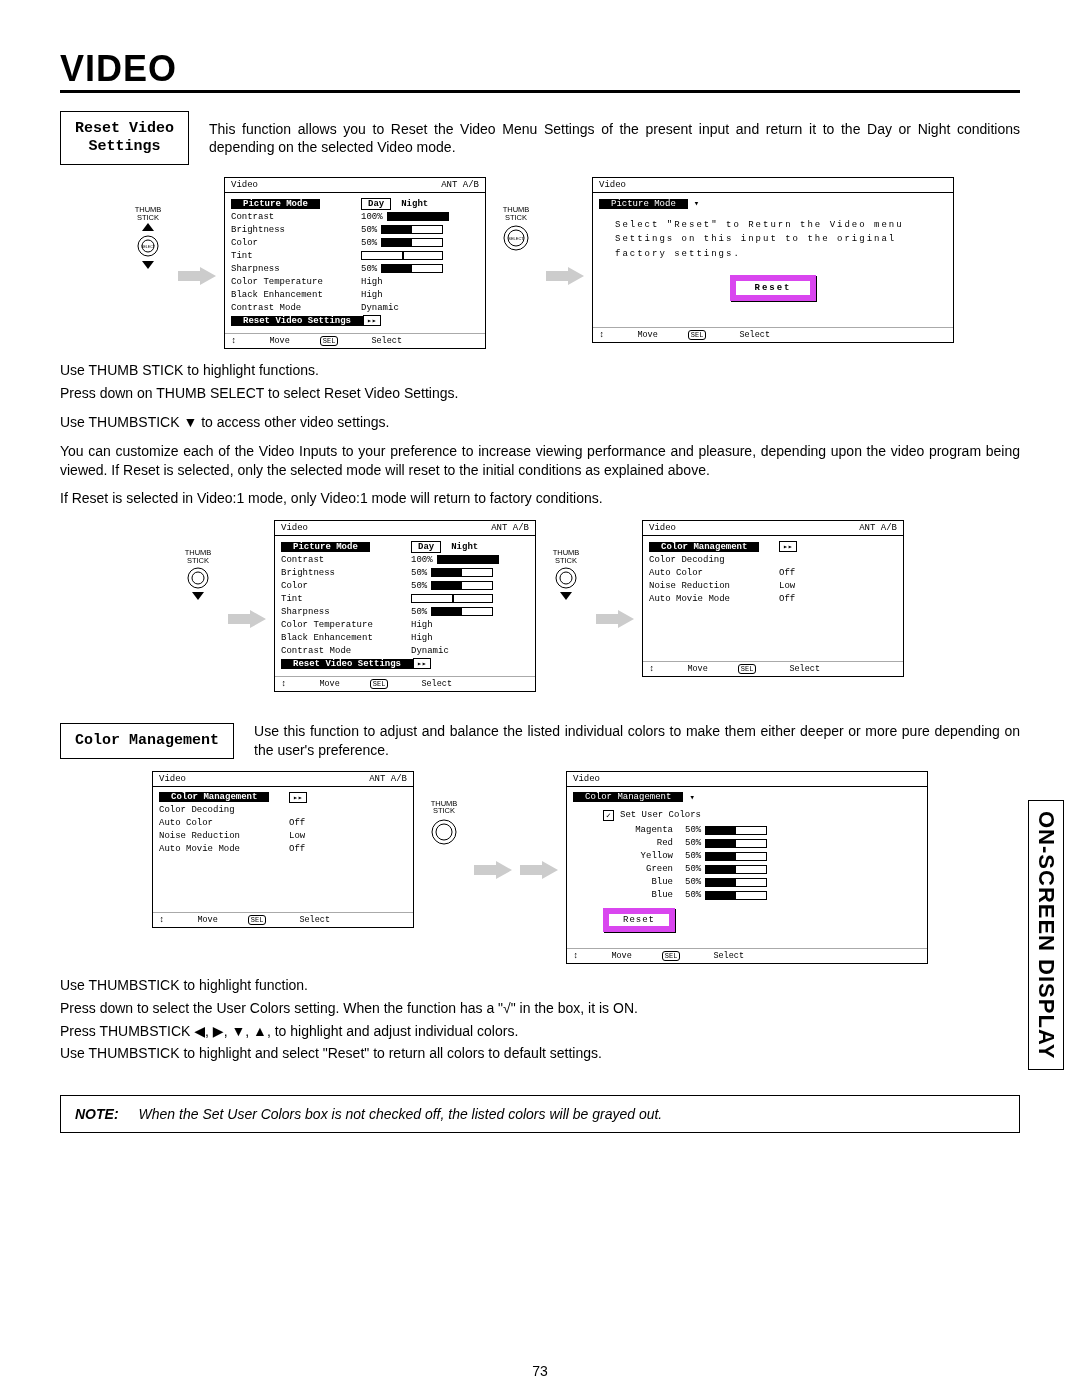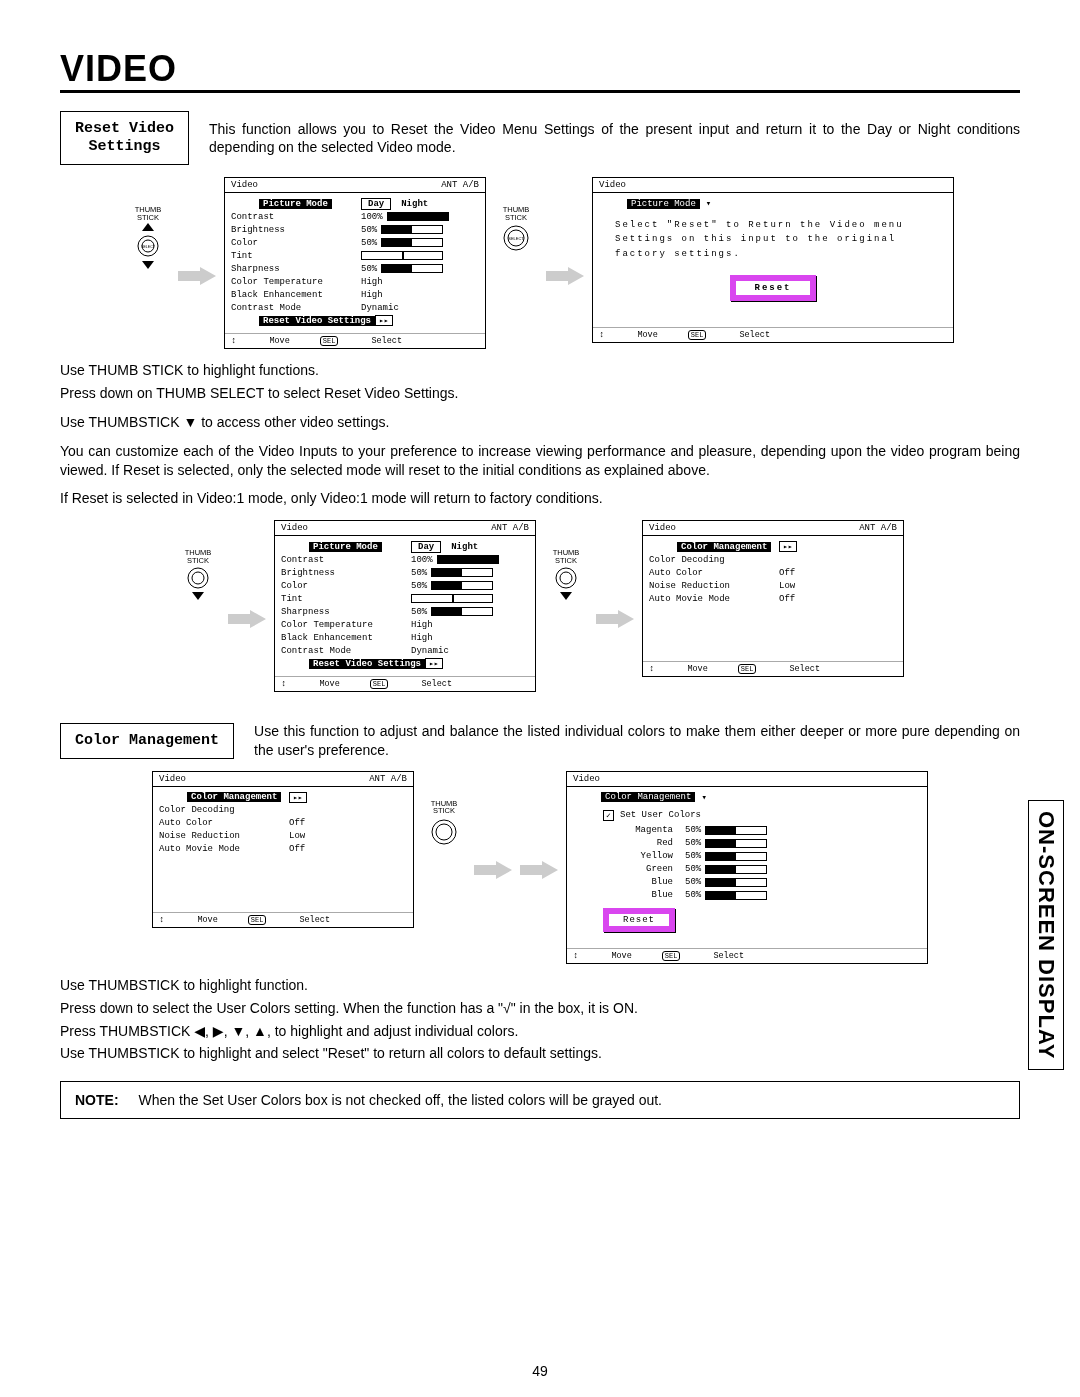--- a/index.html
+++ b/index.html
@@ -75,29 +75,29 @@
     display:flex;
     gap:40px;
   }
   .osd-title .src { margin-left:auto; }
   .osd-body { padding: 4px 6px 6px 6px; }
   .osd-row { display:flex; align-items:center; height:13px; }
   .osd-row .lbl { flex: 0 0 130px; white-space:nowrap; }
   .osd-row .val { flex:1; display:flex; align-items:center; gap:4px; }
   .osd-row.hi .lbl, .osd-row.hi { font-weight:bold; }
   .osd-row.hi .lbl::after { content:""; }
-  .osd-hl-dark { background:#000; color:#fff; padding:0 4px;margin-left:28px; }
+  .osd-hl-dark { background:#000; color:#fff; padding:0 12px; }
   .bar { height:7px; width:60px; border:1px solid #000; position:relative; display:inline-block; }
   .bar .fill { position:absolute; left:0; top:0; bottom:0; background:#000; }
   .seg-day { border:1px solid #000; padding:0 6px; background:#fff; font-weight:bold;}
   .seg-night { padding:0 6px; }
   .osd-foot { border-top:1px solid #aaa; padding:2px 6px; display:flex; gap:30px; font-size:8.5px;}
   .icon-updown::before { content:"↕"; font-size:9px; margin-right:3px;}
   .icon-sel::before { content:"SEL"; font-size:7px; border:1px solid #000; border-radius:3px; padding:0 2px; margin-right:3px;}
-  .note-box { border:1px solid #000; padding: 10px 14px; margin-top: 18px; display:flex; gap:20px; }
+  .note-box { border:1px solid #000; padding: 10px 14px; margin-top: 32px; display:flex; gap:20px;font-style:italic; }
   .note-box .nl { font-weight:bold; }
   .side-label {
     position: absolute;
     right: 16px;
     top: 800px;
     writing-mode: vertical-rl;
     font-weight: 900;
     font-size: 22px;
     letter-spacing: 1px;
     background:#fff;
@@ -529,14 +529,14 @@
   <div class="p" style="margin-top:-6px;">Press down to select the User Colors setting.  When the function has a "√" in the box, it is ON.</div>
   <div class="p" style="margin-top:-6px;">Press THUMBSTICK ◀, ▶, ▼, ▲, to highlight and adjust individual colors.</div>
   <div class="p" style="margin-top:-6px;">Use THUMBSTICK to highlight and select "Reset" to return all colors to default settings.</div>
 
   <div class="note-box">
     <span class="nl">NOTE:</span>
     <span>When the Set User Colors box is not checked off, the listed colors will be grayed out.</span>
   </div>
 
   <div class="side-label">ON-SCREEN DISPLAY</div>
-  <div class="pagenum">49</div>
+  <div class="pagenum">73</div>
 </div>
 
 </body></html>

